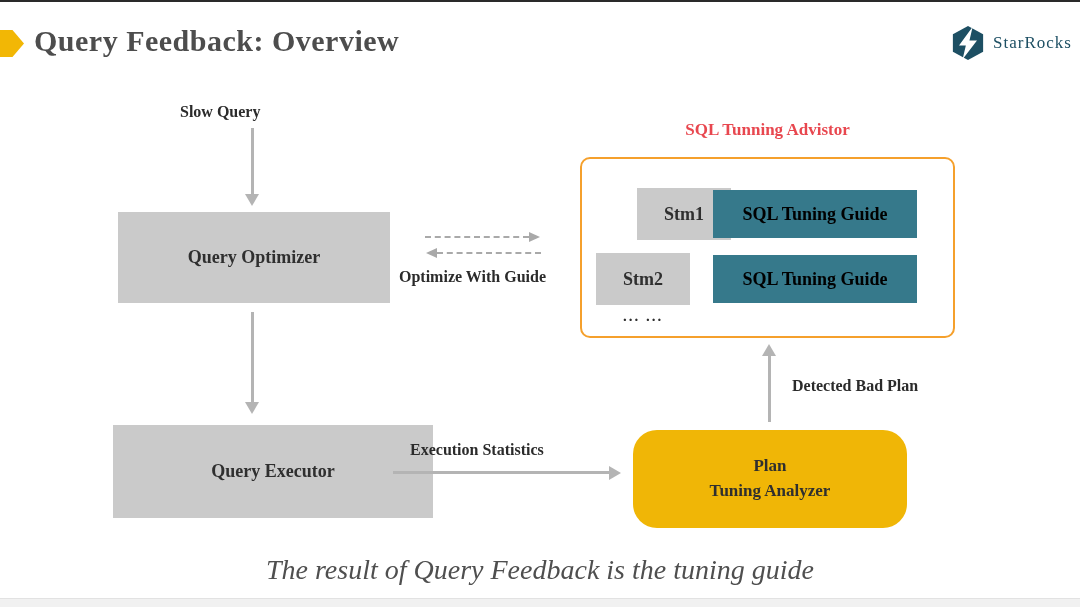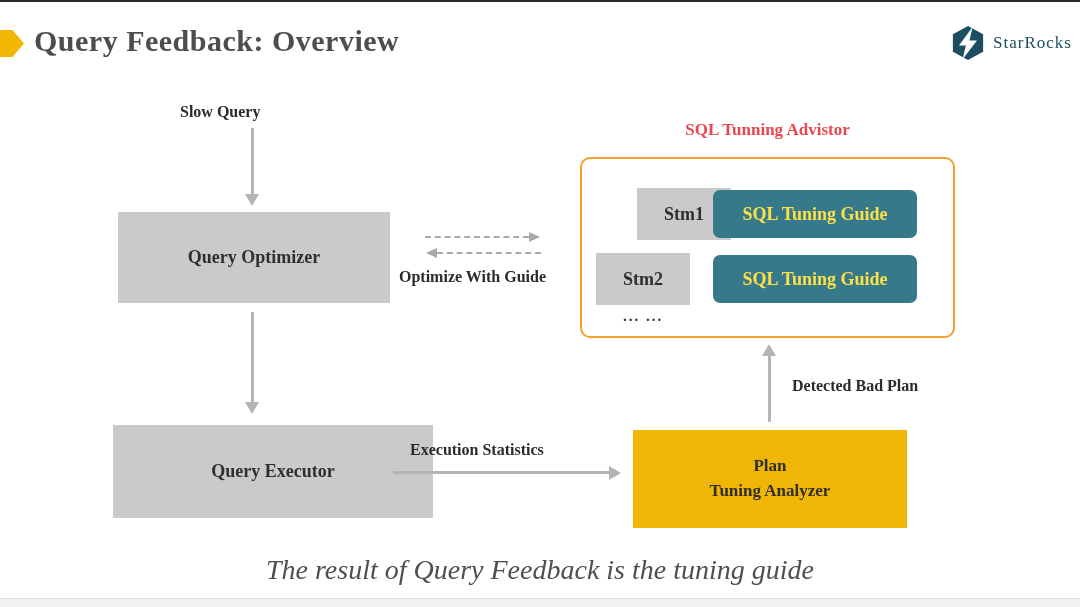--- a/index.html
+++ b/index.html
@@ -26,31 +26,31 @@
   .logo svg{width:36px;height:36px;display:block;}
   .logo-text{font-size:17px;font-weight:normal;color:#1d4f63;letter-spacing:1px;}
 
   
   .node{display:flex;align-items:center;justify-content:center;text-align:center;
         font-weight:bold;font-size:18px;color:#2f2f2f;}
   .gray{background:#cacaca;}
   .optimizer{left:118px;top:212px;width:272px;height:91px;}
   .executor{left:113px;top:425px;width:320px;height:93px;}
   .analyzer{left:633px;top:430px;width:274px;height:98px;background:#f0b606;
-            flex-direction:column;line-height:1.45;font-size:17px;}
+            flex-direction:column;line-height:1.45;font-size:17px;border-radius:24px;}
 
   
   .advisor-title{left:580px;top:120px;width:375px;text-align:center;
                  font-size:17px;font-weight:bold;color:#e8474f;}
   .advisor-box{left:580px;top:157px;width:375px;height:181px;
                border:2px solid #f5a02c;border-radius:10px;background:#ffffff;box-sizing:border-box;}
   .stm{width:94px;font-size:18px;}
   .stm1{left:596px;top:188px;height:52px;margin-left:41px;}
   .stm2{left:596px;top:253px;height:52px;}
-  .guide{left:713px;width:204px;height:48px;background:#36798b;color:#fde047;font-size:18px;border-radius:7px;}
+  .guide{left:713px;width:204px;height:48px;background:#36798b;color:#000000;font-size:18px;}
   .guide1{top:190px;}
   .guide2{top:255px;}
   .more-dots{left:596px;top:308px;width:94px;text-align:center;font-weight:bold;font-size:15px;letter-spacing:2px;color:#2f2f2f;}
 
   
   .flow-label{font-weight:bold;font-size:16px;color:#2b2b2b;text-align:left;}
   .lbl-slow{left:180px;top:103px;width:145px;}
   .lbl-opt{left:399px;top:268px;width:164px;font-size:16px;}
   .lbl-exec{left:410px;top:441px;width:182px;}
   .lbl-bad{left:792px;top:377px;width:150px;}

